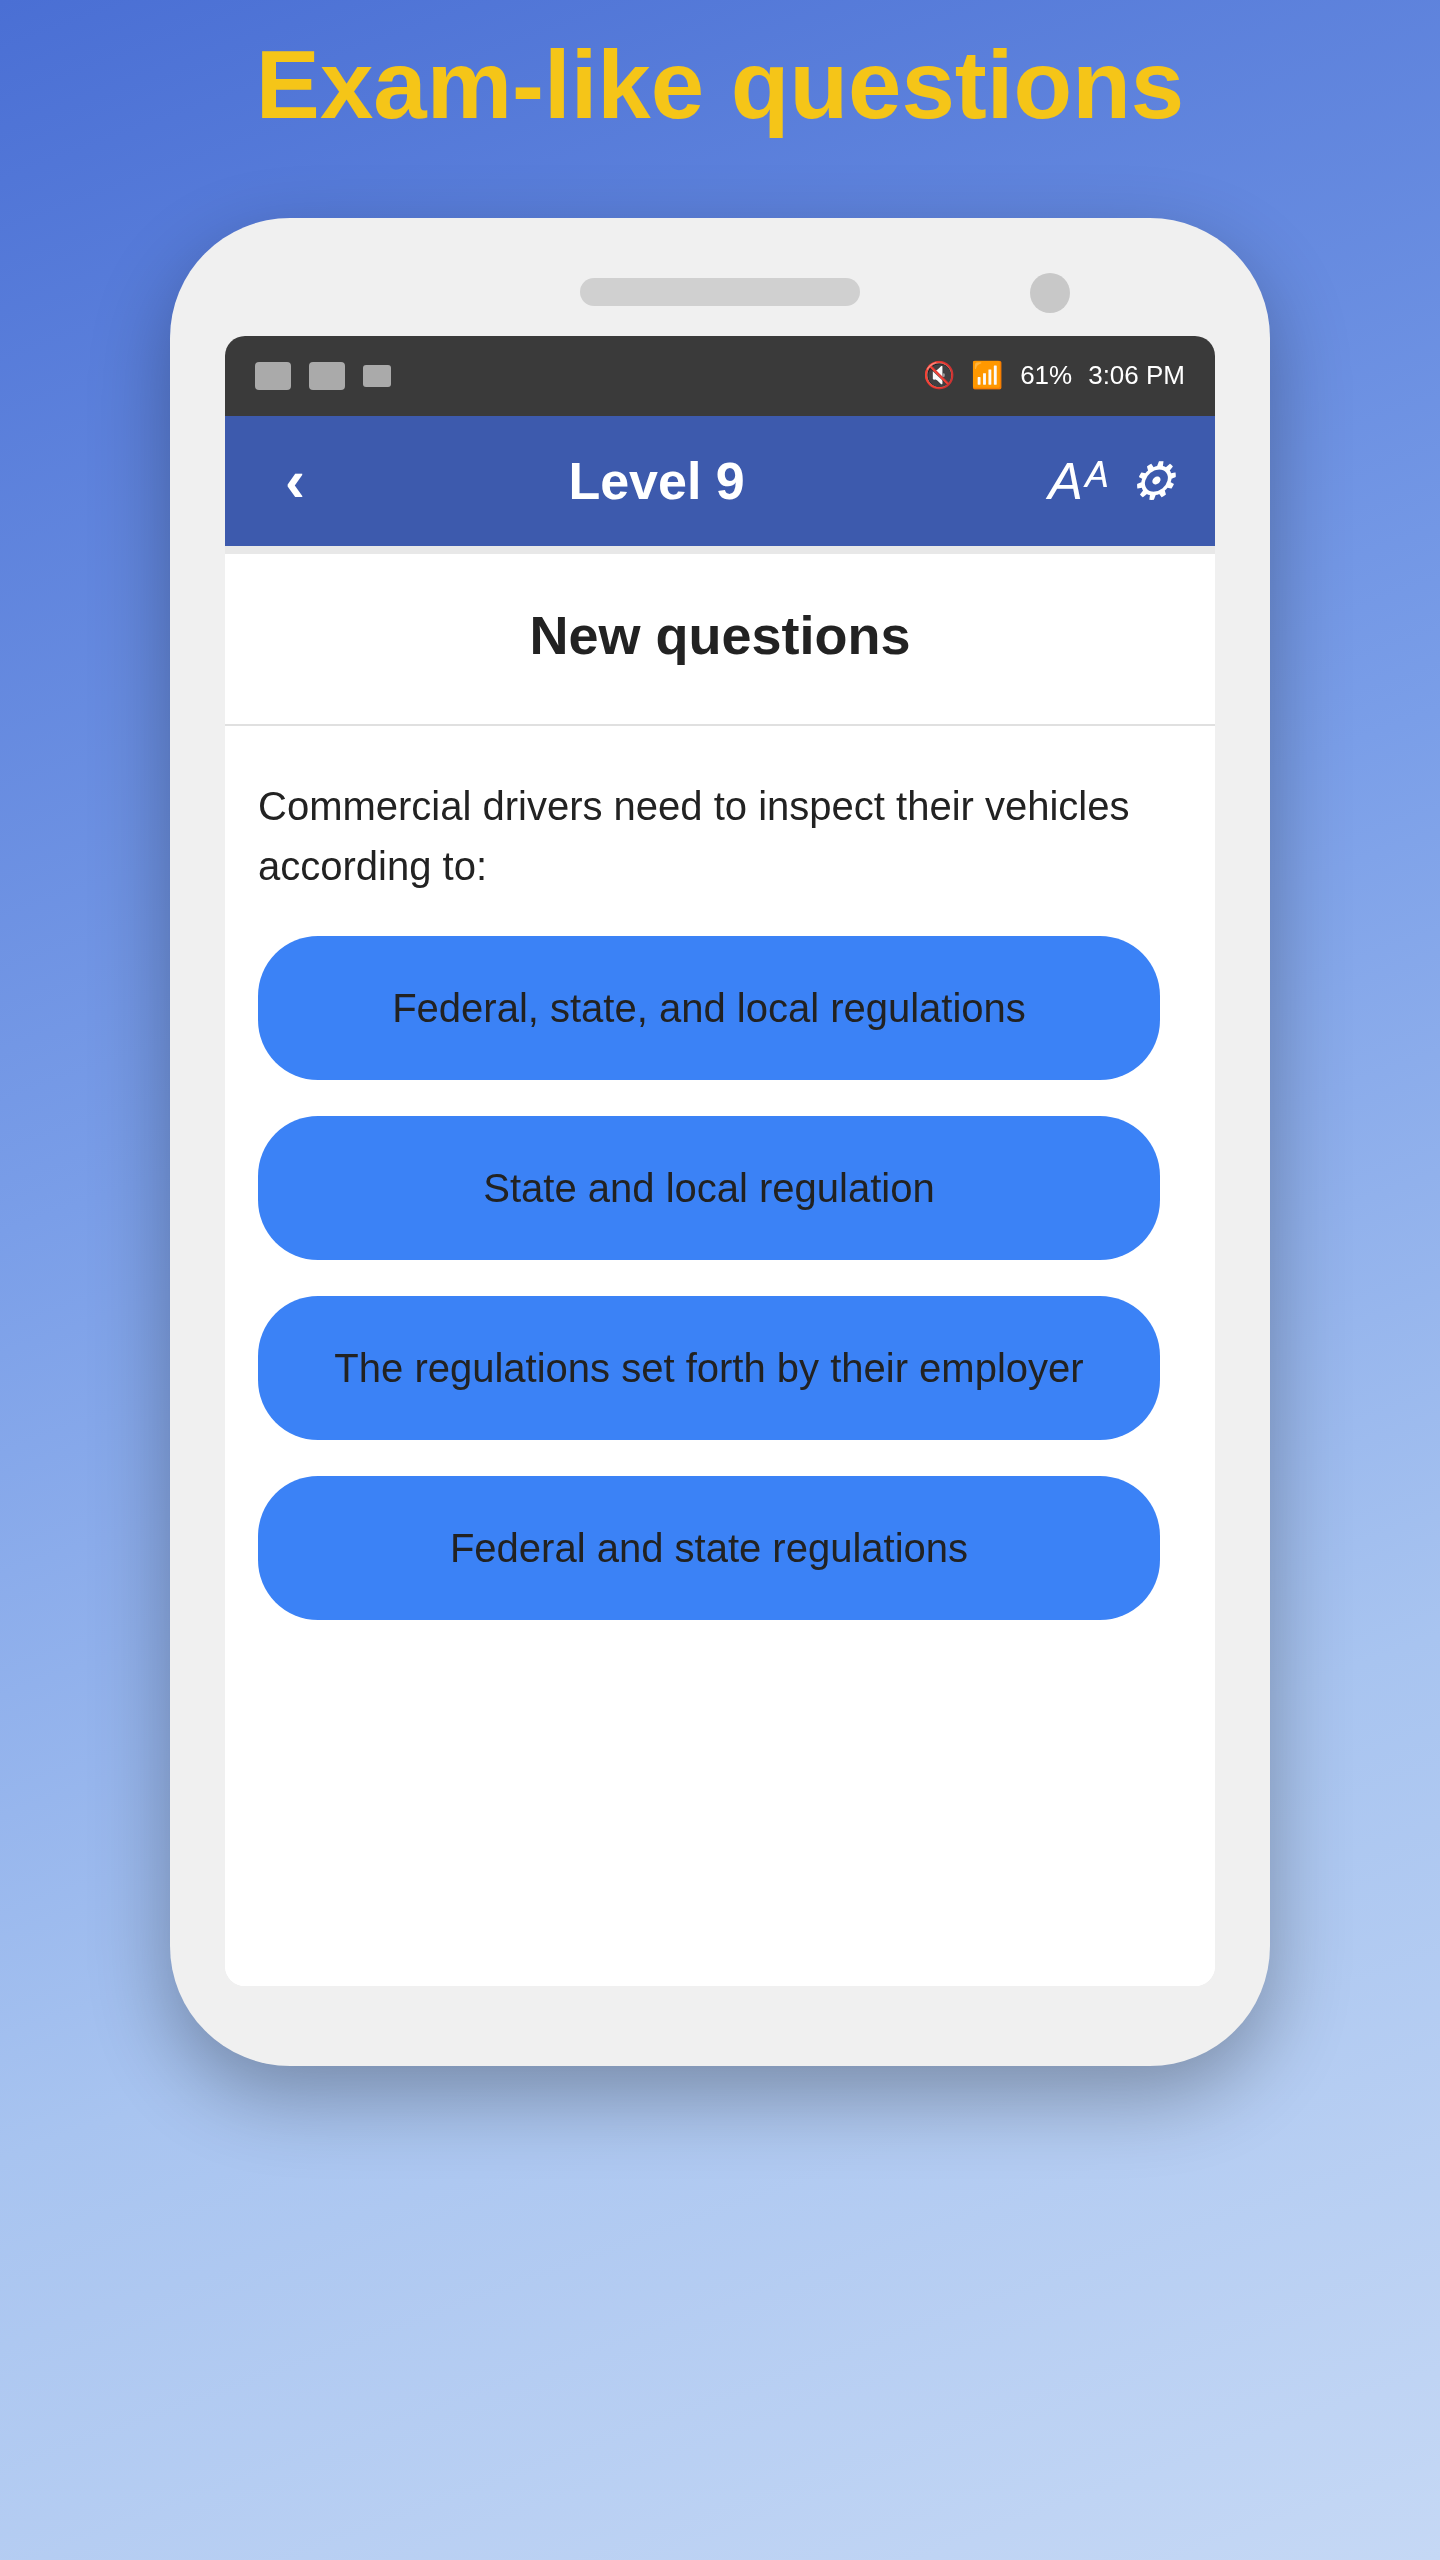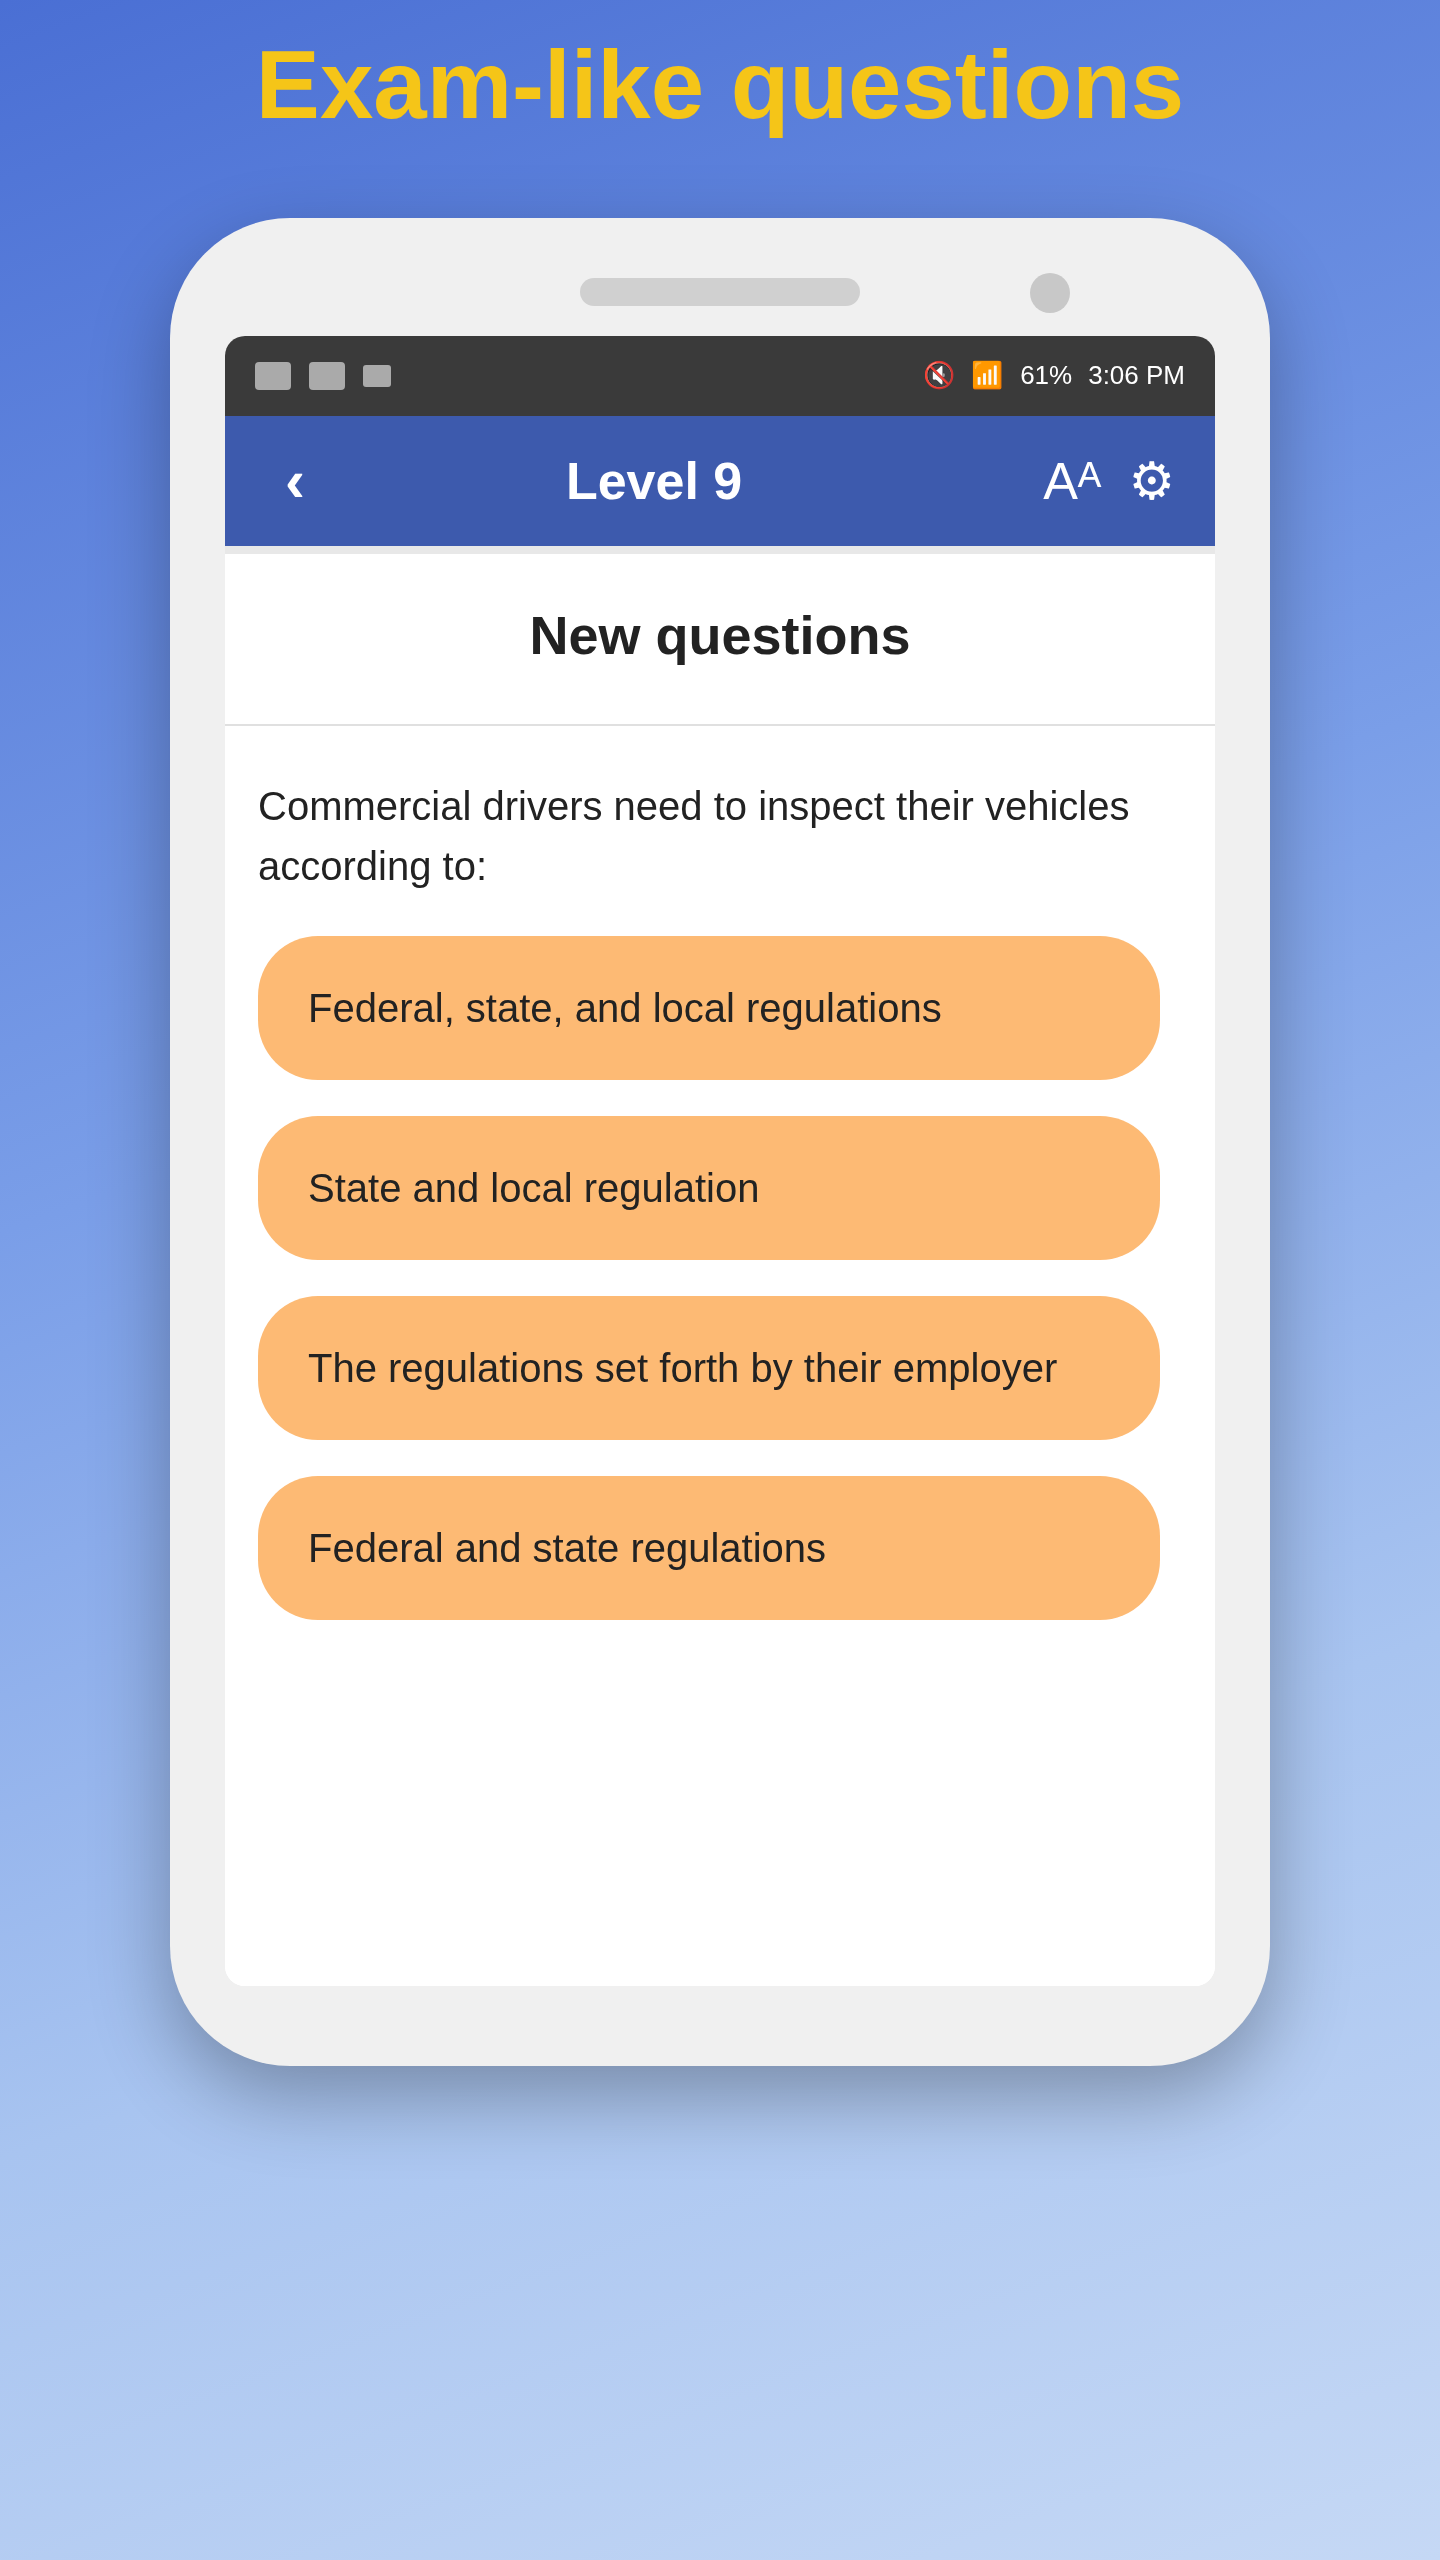--- a/index.html
+++ b/index.html
@@ -130,22 +130,23 @@
       color: #ffffff;
       font-size: 52px;
       font-weight: bold;
       flex: 1;
       text-align: center;
       margin-left: -60px;
     }
 
     .app-bar-icons {
       display: flex;
-      gap: 27px;
-      align-items: center;
+      gap: 20px;
+      align-items: center;
+      font-style: italic;
     }
 
     .app-bar-icon {
       color: #ffffff;
       font-size: 52px;
       cursor: pointer;
     }
 
     
     .divider-bar {
@@ -181,25 +182,25 @@
 
     .question-text {
       font-size: 40px;
       color: #222222;
       line-height: 1.5;
       margin-bottom: 40px;
     }
 
     
     .answer-option {
-      background: #fdba74;
+      background: #3b82f6;
       border-radius: 60px;
       padding: 46px 50px;
       margin-bottom: 36px;
-      text-align: left;
+      text-align: center;
       cursor: pointer;
       font-size: 40px;
       color: #222222;
       line-height: 1.3;
       border: none;
       width: 100%;
       display: block;
     }
 
     

